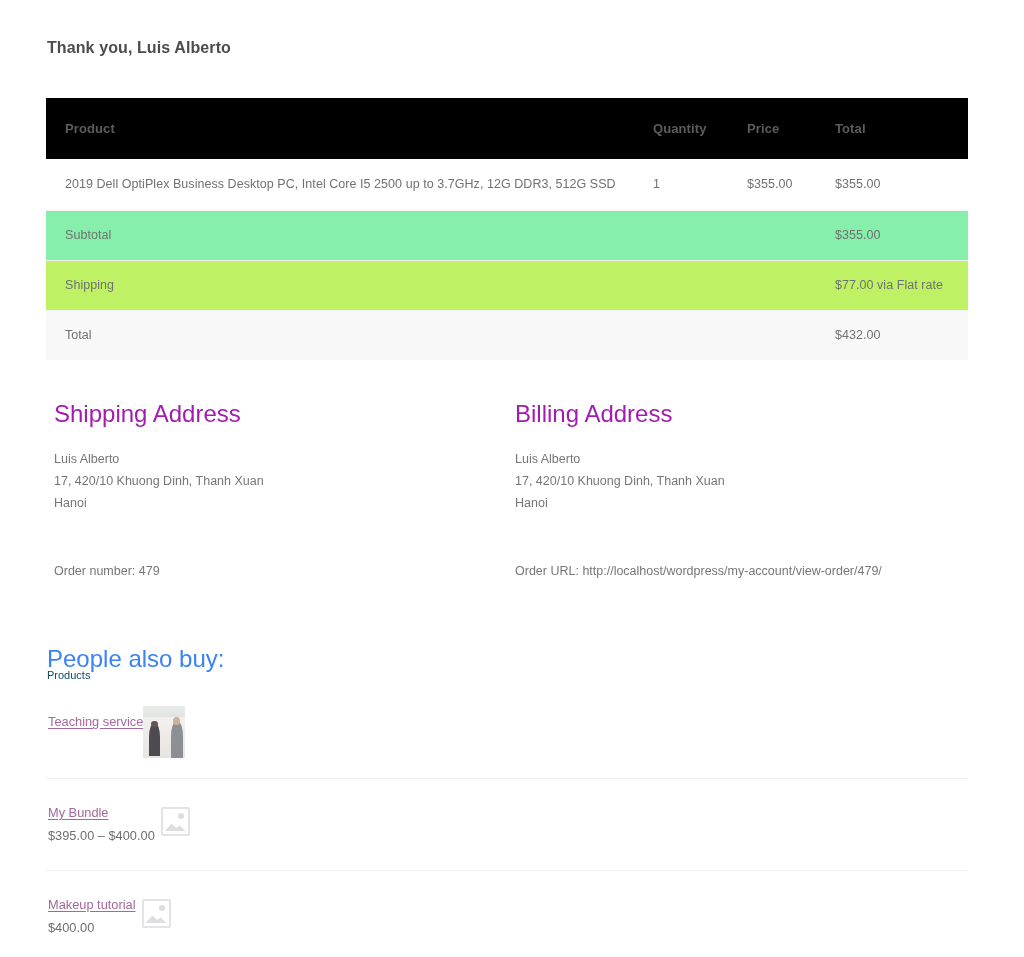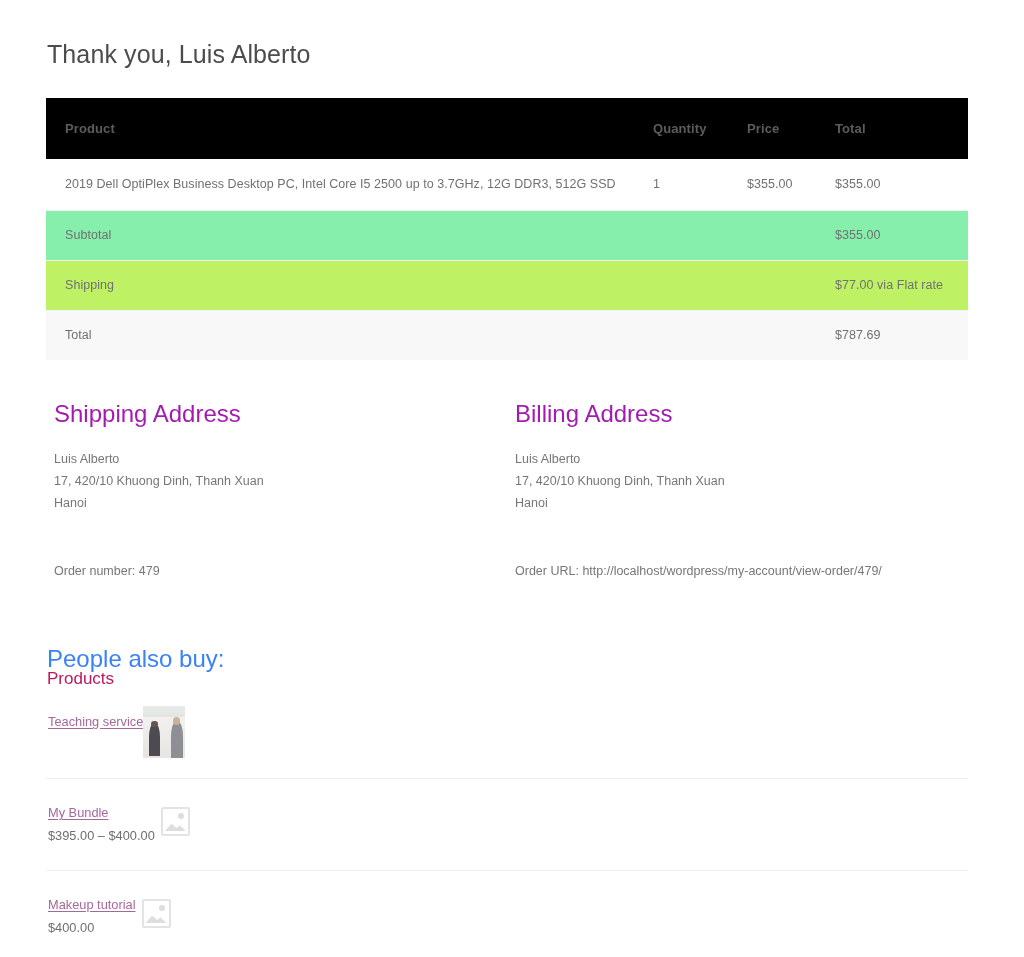--- a/index.html
+++ b/index.html
@@ -18,22 +18,22 @@
     -webkit-font-smoothing: antialiased;
   }
 
   .page { position: relative; width: 1024px; height: 957px; }
 
   
   .thankyou {
     position: absolute;
     left: 47px;
     top: 20px;
-    font-size: 25px;
-    font-weight: 400;
+    font-size: 16px;
+    font-weight: 700;
     color: #4c4c4c;
     letter-spacing: 0.1px;
     line-height: 34px;
     white-space: nowrap;
   }
 
   
   .order-table {
     position: absolute;
     left: 46px;
@@ -101,22 +101,22 @@
     font-size: 24px;
     font-weight: 300;
     color: #3b82f6;
     line-height: 32px;
     white-space: nowrap;
   }
   .pab-subtitle {
     position: absolute;
     left: 47px;
     top: 669px;
-    font-size: 17px;
-    color: #be185d;
+    font-size: 11px;
+    color: #0c4a6e;
   }
 
   .pab-list {
     position: absolute;
     left: 46px;
     top: 700px;
     width: 922px;
   }
   .pab-item {
     position: relative;
@@ -238,21 +238,21 @@
       <tr class="totals-row-b sep-line">
         <td class="col-product">Shipping</td>
         <td class="col-qty"></td>
         <td class="col-price"></td>
         <td class="col-total">$77.00 via Flat rate</td>
       </tr>
       <tr class="totals-row-c sep-line">
         <td class="col-product">Total</td>
         <td class="col-qty"></td>
         <td class="col-price"></td>
-        <td class="col-total">$787.69</td>
+        <td class="col-total">$432.00</td>
       </tr>
     </tbody>
   </table>
 
   <div class="addr-block addr-shipping">
     <h2 class="addr-title">Shipping Address</h2>
     <div class="addr-lines">
       <div>Luis Alberto</div>
       <div>17, 420/10 Khuong Dinh, Thanh Xuan</div>
       <div>Hanoi</div>

